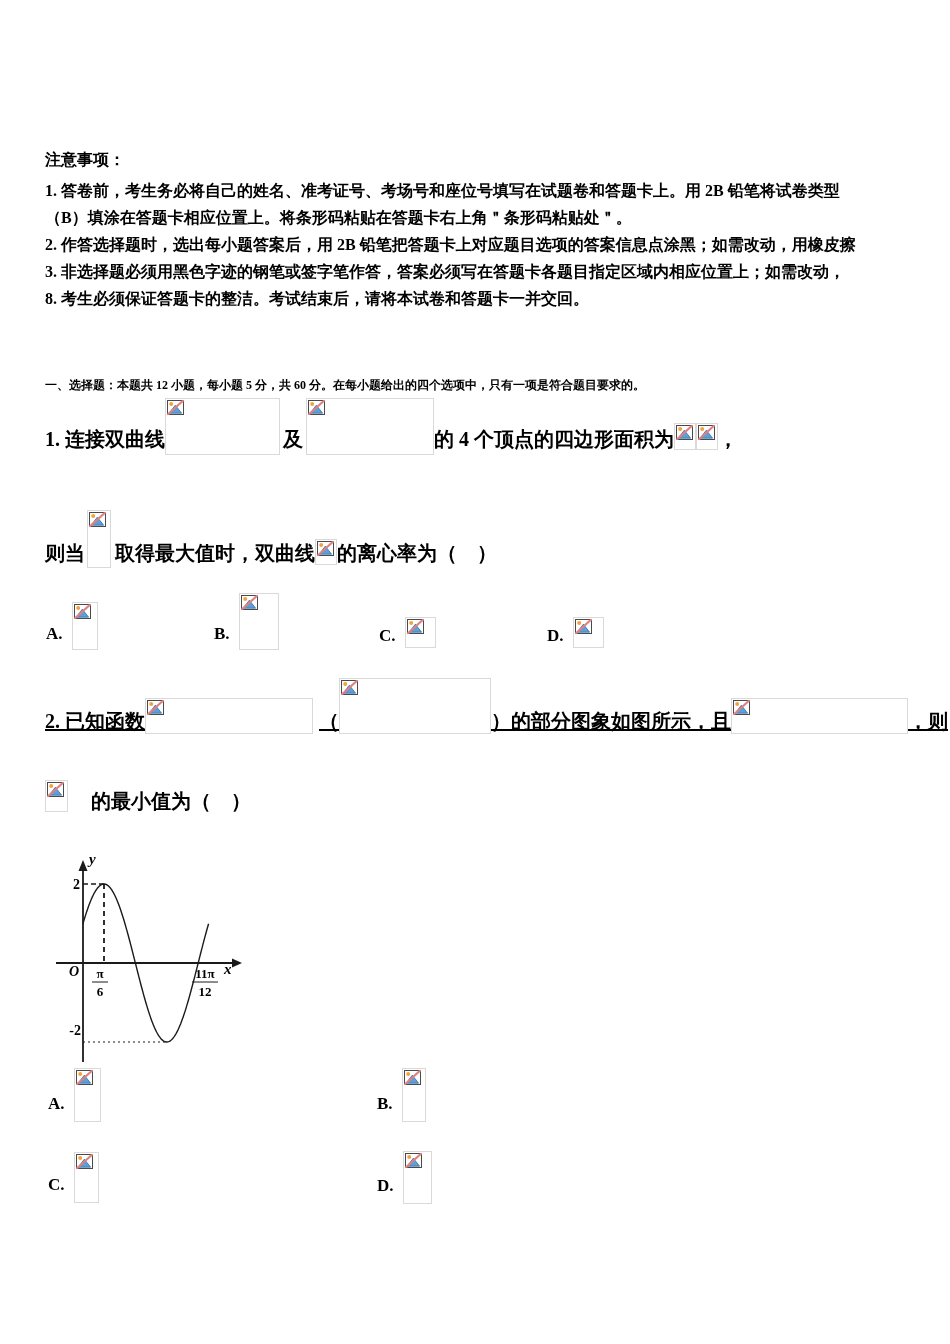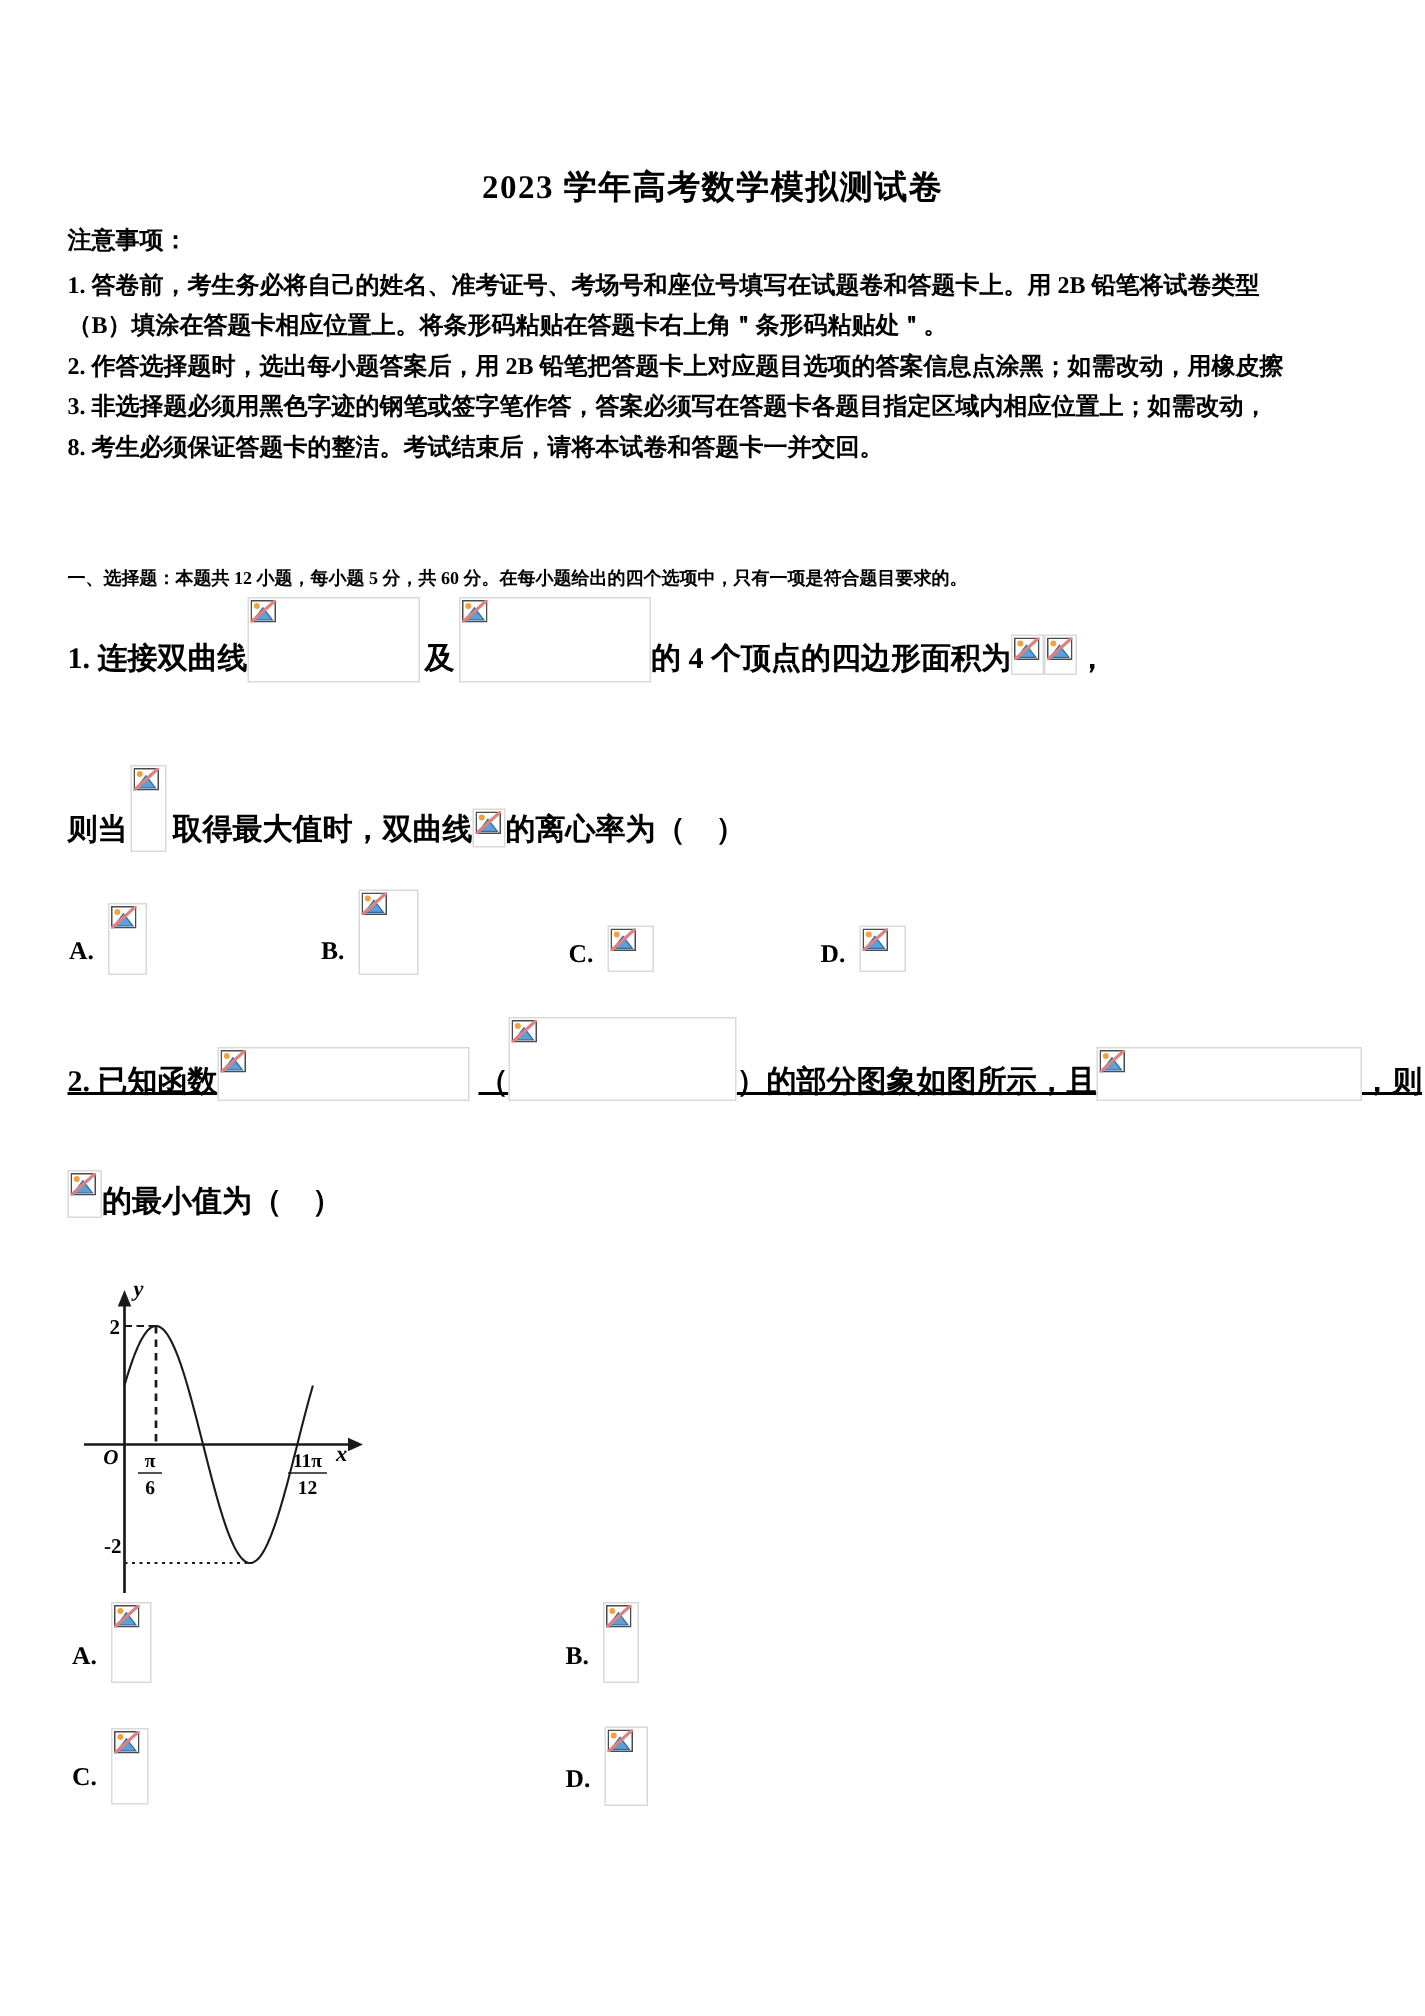--- a/index.html
+++ b/index.html
@@ -21,21 +21,20 @@
   .bip svg{display:block;}
   .opt-group{position:absolute;display:flex;align-items:flex-end;}
   .opt-label{font-size:17px;font-weight:700;margin-right:9px;}
   .graph text{font-family:"Liberation Serif","DejaVu Serif",serif;}
 </style>
 </head>
 <body>
 
 <div class="page">
 
-  <div class="abs title">2023 学年高考数学模拟测试卷</div>
 
   <div class="abs notice-head">注意事项：</div>
 
   <div class="abs notice">
     <div>1. 答卷前，考生务必将自己的姓名、准考证号、考场号和座位号填写在试题卷和答题卡上。用 2B 铅笔将试卷类型</div>
     <div>（B）填涂在答题卡相应位置上。将条形码粘贴在答题卡右上角＂条形码粘贴处＂。</div>
     <div>2. 作答选择题时，选出每小题答案后，用 2B 铅笔把答题卡上对应题目选项的答案信息点涂黑；如需改动，用橡皮擦</div>
     <div>3. 非选择题必须用黑色字迹的钢笔或签字笔作答，答案必须写在答题卡各题目指定区域内相应位置上；如需改动，</div>
     <div>8. 考生必须保证答题卡的整洁。考试结束后，请将本试卷和答题卡一并交回。</div>
   </div>
@@ -198,21 +197,21 @@
             <rect x="0.5" y="0.5" width="16" height="14" fill="#ffffff" stroke="#4a4a4a"></rect>
             <circle cx="4.2" cy="4" r="2" fill="#f2a23c"></circle>
             <polygon points="2.2,13.2 8.3,5.2 14.6,13.2" fill="#5d9fd6" stroke="#2f6da8" stroke-width="0.8"></polygon>
             <line x1="-1" y1="16" x2="18" y2="-1" stroke="#dd8181" stroke-width="2.2"></line>
           </svg>
         </span>
       </span>
     <span class="qtxt" style="margin-bottom:2px;">，则</span>
   </div>
 
-  <div class="abs row" style="left:45px;top:779px;height:33px;">
+  <div class="abs row" style="left:45px;top:779px;height:33px;gap:23px;">
     <span class="ph" style="width:23px;height:32px;">
         <span class="bip">
           <svg width="17" height="15" viewBox="0 0 17 15">
             <rect x="0.5" y="0.5" width="16" height="14" fill="#ffffff" stroke="#4a4a4a"></rect>
             <circle cx="4.2" cy="4" r="2" fill="#f2a23c"></circle>
             <polygon points="2.2,13.2 8.3,5.2 14.6,13.2" fill="#5d9fd6" stroke="#2f6da8" stroke-width="0.8"></polygon>
             <line x1="-1" y1="16" x2="18" y2="-1" stroke="#dd8181" stroke-width="2.2"></line>
           </svg>
         </span>
       </span>

